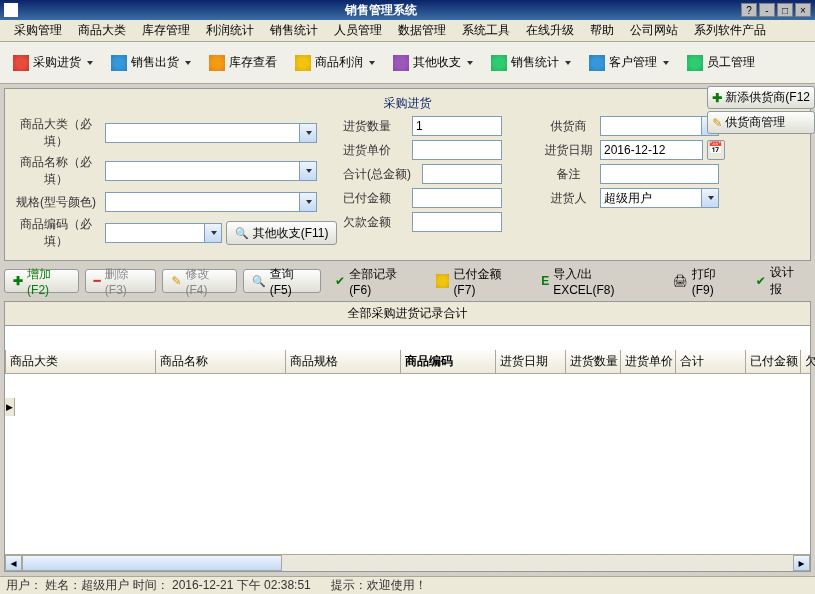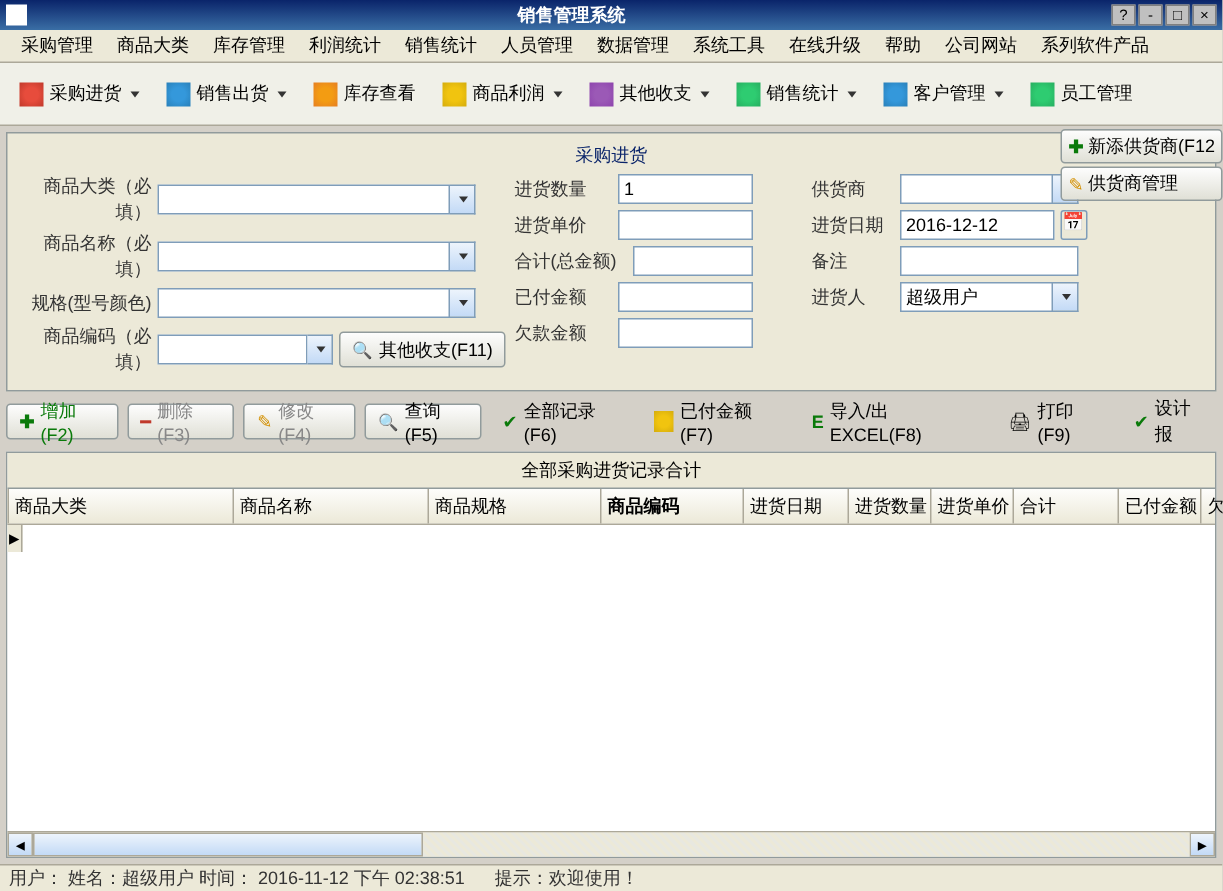--- a/index.html
+++ b/index.html
@@ -17,33 +17,33 @@
 .icn-blue { background: radial-gradient(circle, #3498db 40%, #2980b9); }
 .icn-orange { background: radial-gradient(circle, #f39c12 40%, #e67e22); }
 .icn-green { background: radial-gradient(circle, #2ecc71 40%, #27ae60); }
 .icn-purple { background: radial-gradient(circle, #9b59b6 40%, #8e44ad); }
 .icn-yellow { background: radial-gradient(circle, #f1c40f 40%, #d4ac0d); }
 .dd { width: 0; height: 0; border-left: 3px solid transparent; border-right: 3px solid transparent; border-top: 4px solid #333; margin-left: 2px; }
 .content { padding: 4px; height: calc(100% - 20px - 22px - 42px - 18px); display: flex; flex-direction: column; gap: 4px; }
 .groupbox { border: 1px solid #919b9c; background: #ece9d8; padding: 6px; }
 .gtitle { text-align: center; margin-bottom: 4px; color: #0a246a; }
 .formrow { display: flex; align-items: center; gap: 4px; margin-bottom: 4px; }
-.lbl { width: 90px; text-align: right; color: #333; }
+.lbl { width: 90px; text-align: center; color: #333; }
 .lbl2 { width: 65px; text-align: left; color: #333; }
-.lbl3 { width: 55px; text-align: left; color: #333; margin-left: 8px; }
+.lbl3 { width: 55px; text-align: center; color: #333; margin-left: 8px; }
 .inp { height: 20px; border: 1px solid #7f9db9; background: #fff; padding: 0 3px; }
 .combo { display: flex; }
 .combo .cbtn { width: 17px; height: 20px; border: 1px solid #7f9db9; border-left: none; background: linear-gradient(to bottom,#edf4fc,#c3daf6); display: flex; align-items: center; justify-content: center; cursor: pointer; }
 .actbtn { height: 24px; padding: 0 8px; border: 1px solid #919b9c; background: linear-gradient(to bottom,#fdfdfd,#e0e0d6); border-radius: 3px; display: flex; align-items: center; gap: 4px; cursor: pointer; }
 .actbtn.green { color: #0a7a0a; }
 .actbtn.dis { color: #888; }
 .sidepanel { position: absolute; right: 0; top: 86px; display: flex; flex-direction: column; gap: 2px; }
 .sidebt { display: flex; align-items: center; gap: 3px; border: 1px solid #919b9c; background: linear-gradient(to bottom,#fdfdfd,#e0e0d6); padding: 2px 4px; cursor: pointer; border-radius: 3px; white-space: nowrap; }
 .btnrow { display: flex; gap: 6px; align-items: center; padding: 4px 0; flex-wrap: nowrap; }
-.tablewrap { flex: 1; border: 1px solid #919b9c; background: #fff; display: flex; flex-direction: column; }
+.tablewrap { flex: 1; border: 1px solid #919b9c; background: #fff; display: flex; flex-direction: column; gap: 24px; }
 .ttitle { text-align: center; padding: 3px; background: #ece9d8; border-bottom: 1px solid #919b9c; }
 .thead { display: flex; background: linear-gradient(to bottom,#fdfdfb,#ece9d8); border-bottom: 1px solid #aca899; }
 .th { border-right: 1px solid #aca899; padding: 3px 4px; overflow: hidden; white-space: nowrap; }
 .rowmark { width: 10px; background: #ece9d8; border-right: 1px solid #aca899; }
 .tbody { flex: 1; background: #fff; position: relative; }
 .tbody .rmk { position: absolute; left: 0; top: 0; width: 10px; height: 18px; background: #ece9d8; border-right: 1px solid #aca899; display: flex; align-items: center; justify-content: center; font-size: 9px; }
 .scroll { height: 17px; border-top: 1px solid #aca899; background: #ece9d8; display: flex; }
 .scroll .sbtn { width: 17px; height: 16px; border: 1px solid #aca899; background: linear-gradient(to bottom,#edf4fc,#c3daf6); cursor: pointer; display: flex; align-items: center; justify-content: center; }
 .scroll .track { flex: 1; background: repeating-linear-gradient(45deg,#e8e8e0,#e8e8e0 2px,#ece9d8 2px,#ece9d8 4px); position: relative; }
 .scroll .thumb { position: absolute; left: 0; top: 0; height: 100%; width: 260px; background: linear-gradient(to bottom,#edf4fc,#c3daf6); border: 1px solid #aca899; }
@@ -297,15 +297,15 @@
       <div class="sbtn">◂</div>
       <div class="track">
           <div class="thumb"></div>
         </div>
       <div class="sbtn">▸</div>
     </div>
   </div>
 </div>
 
 <div class="statusbar">
-  <span>用户：  姓名：超级用户  时间： 2016-11-12 下午 02:38:51</span>
+  <span>用户：  姓名：超级用户  时间： 2016-12-21 下午 02:38:51</span>
   <span>提示：欢迎使用！</span>
 </div>
 
 </body></html>

